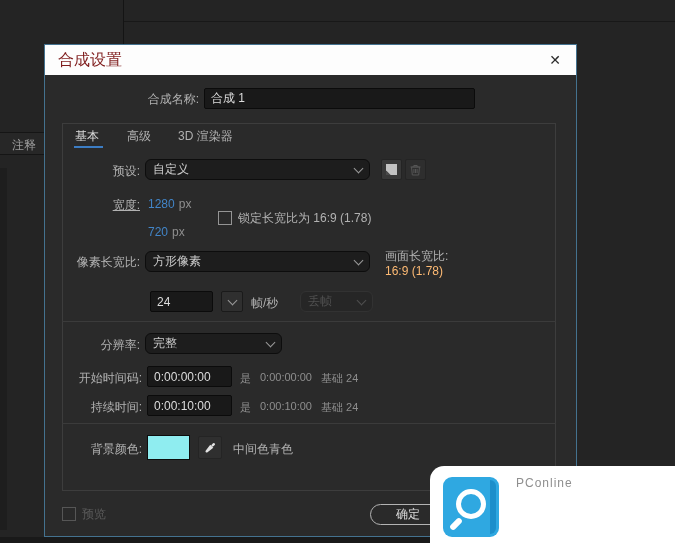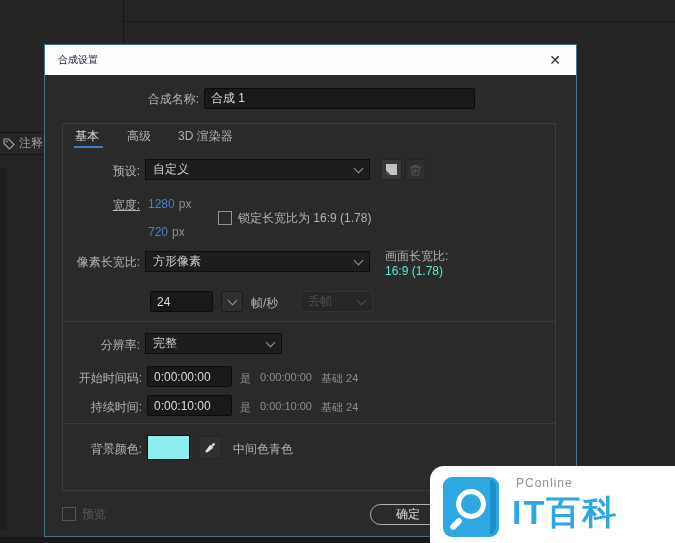--- a/index.html
+++ b/index.html
@@ -6,38 +6,38 @@
   body{width:675px;height:543px;position:relative;overflow:hidden;background:#242424;
        font-family:"Liberation Sans",sans-serif;font-size:12px;-webkit-font-smoothing:antialiased;}
   .abs{position:absolute;}
   
   .bg-vline{left:123px;top:0;width:1px;height:44px;background:#141414;}
   .bg-hline{left:124px;top:21px;width:551px;height:1px;background:#181818;}
   .left-strip{left:0;top:168px;width:7px;height:362px;background:#1e1e1e;}
   .bottom-strip{left:0;top:537px;width:675px;height:6px;background:#191919;}
   .notes-chip{left:0;top:132px;width:45px;height:23px;background:#272727;
               border-top:1px solid #151515;border-bottom:1px solid #151515;
-              display:flex;align-items:center;gap:4px;padding-left:3px;box-sizing:border-box;color:#9c9c9c;}
+              display:flex;align-items:center;gap:4px;padding-left:3px;box-sizing:border-box;color:#9c9c9c;flex-direction:column;}
   
   .dialog{left:44px;top:44px;width:533px;height:493px;border:1px solid #44728F;background:#2a2a2a;box-sizing:border-box;}
   .titlebar{position:absolute;left:0;top:0;right:0;height:30px;background:#fdfdfd;display:flex;align-items:center;}
-  .titlebar .t{margin-left:13px;font-size:10px;color:#0f172a;}
+  .titlebar .t{margin-left:13px;font-size:16px;color:#7f1d1d;}
   .close-btn{position:absolute;right:0;top:0;width:42px;height:30px;display:flex;align-items:center;justify-content:center;
              color:#2a2a2a;font-size:14px;cursor:pointer;}
   .content{position:absolute;left:0;top:30px;right:0;bottom:0;background:#2a2a2a;}
   .lbl{color:#b2b2b2;text-align:right;white-space:nowrap;}
   .dim{color:#8e8e8e;}
   .disabled-txt{color:#5a5a5a;}
   .val-blue{color:#4285C8;}
   .unit{color:#8e8e8e;margin-left:4px;}
   .panel{left:17px;top:48px;width:494px;height:368px;border:1px solid #3d3d3d;box-sizing:border-box;}
   .tab{color:#b0b0b0;cursor:pointer;white-space:nowrap;}
   .tab.active{color:#dadada;}
   .tab-underline{left:29px;top:71px;width:29px;height:2px;background:#3C7DC4;}
-  .dd{background:#1d1d1d;border:1px solid #0d0d0d;border-radius:0;color:#cbcbcb;
+  .dd{background:#1d1d1d;border:1px solid #0d0d0d;border-radius:6px;color:#cbcbcb;
       display:flex;align-items:center;justify-content:space-between;padding:0 7px;box-sizing:border-box;cursor:pointer;}
   .dd.disabled{background:#262626;border-color:#323232;color:#4f4f4f;cursor:default;}
   .chev{width:6px;height:6px;border-right:1.5px solid #9a9a9a;border-bottom:1.5px solid #9a9a9a;
         transform:rotate(45deg);margin-top:-3px;flex:0 0 auto;}
   .dd.disabled .chev{border-color:#4f4f4f;}
   .ti{background:#191919;border:1px solid #0b0b0b;border-radius:2px;color:#dcdcdc;font-size:12px;
       padding:0 6px;box-sizing:border-box;font-family:"Liberation Sans",sans-serif;}
   .icon-btn{background:#383838;border:1px solid #242424;border-radius:2px;display:flex;align-items:center;justify-content:center;
             box-sizing:border-box;cursor:pointer;}
   .icon-btn.disabled{background:#2e2e2e;cursor:default;}
@@ -118,21 +118,21 @@
     <div class="abs" style="left:103px;top:150px;">
       <span class="val-blue">720</span><span class="unit">px</span>
     </div>
 
     <div class="abs lbl" style="left:0;width:95px;top:179px;">像素长宽比:</div>
     <div class="abs dd" style="left:100px;top:176px;width:225px;height:21px;">
       <span>方形像素</span>
       <span class="chev"></span>
     </div>
     <div class="abs lbl" style="left:340px;top:173px;text-align:left;">画面长宽比:</div>
-    <div class="abs" style="left:340px;top:189px;color:#5eead4;">16:9 (1.78)</div>
+    <div class="abs" style="left:340px;top:189px;color:#fdba74;">16:9 (1.78)</div>
 
     <input class="abs ti" style="left: 105px; top: 216px; width: 63px; height: 21px;" value="24">
     <div class="abs dd-btn" style="left:176px;top:216px;width:22px;height:21px;">
       <span class="chev"></span>
     </div>
     <div class="abs" style="left:206px;top:220px;color:#b2b2b2;">帧/秒</div>
     <div class="abs dd disabled" style="left:255px;top:216px;width:73px;height:21px;">
       <span>丢帧</span>
       <span class="chev"></span>
     </div>
@@ -184,14 +184,13 @@
   </div>
 </div>
 
 <div class="abs watermark">
   <div class="book">
     <div class="spine"></div>
     <div class="ring"></div>
     <div class="handle"></div>
   </div>
   <div class="wm-brand">PConline</div>
-  <div class="wm-title">IT百科</div>
 </div>
 
 </body></html>

